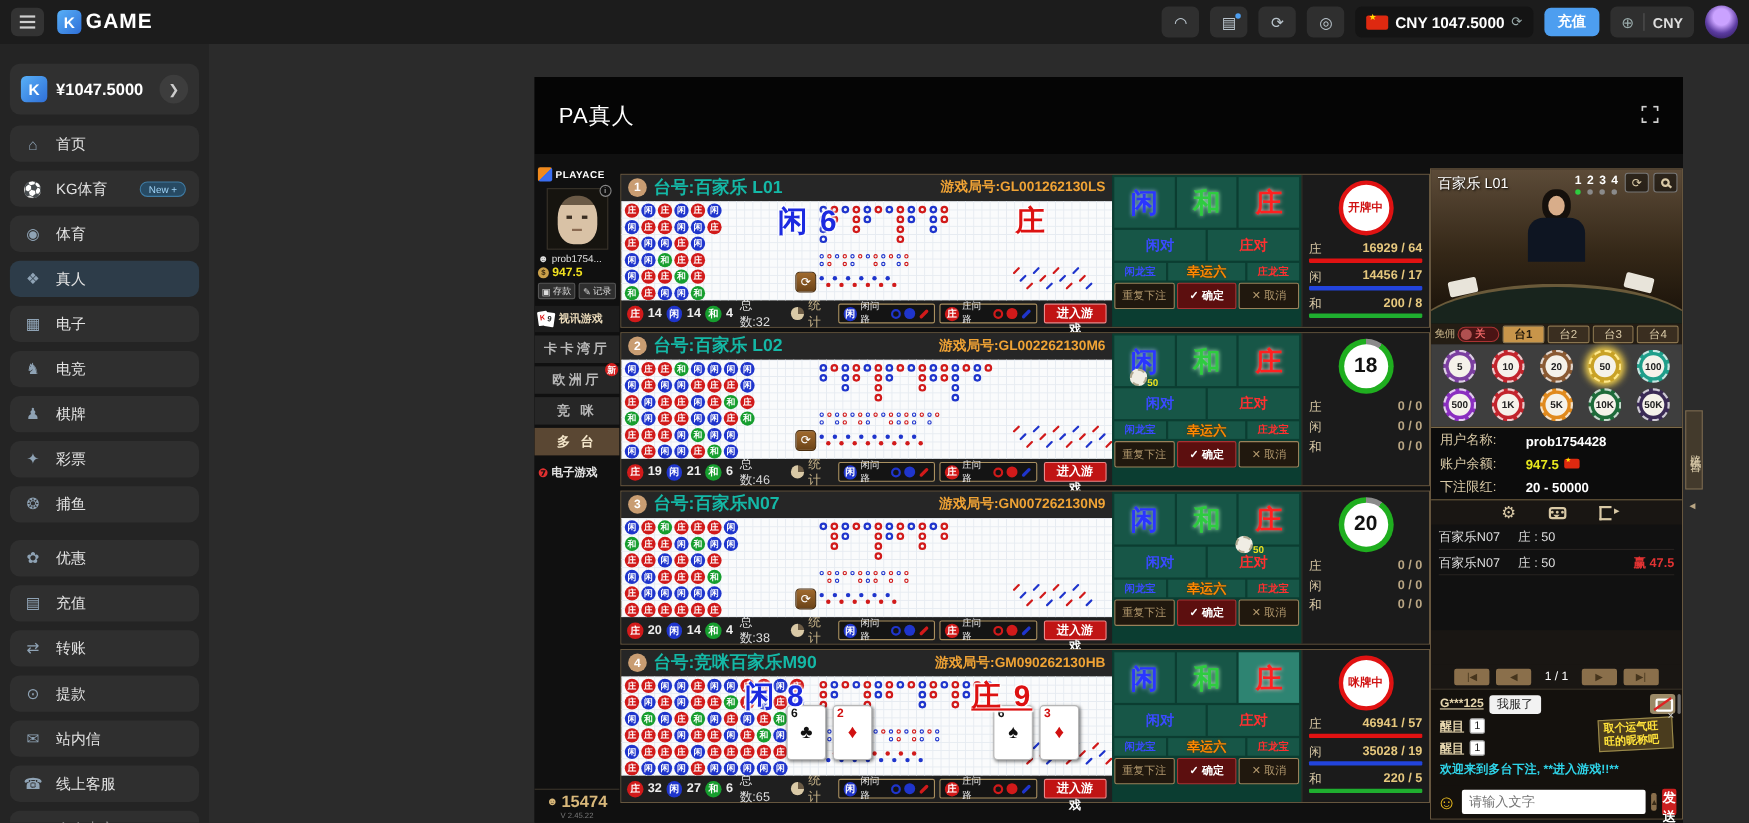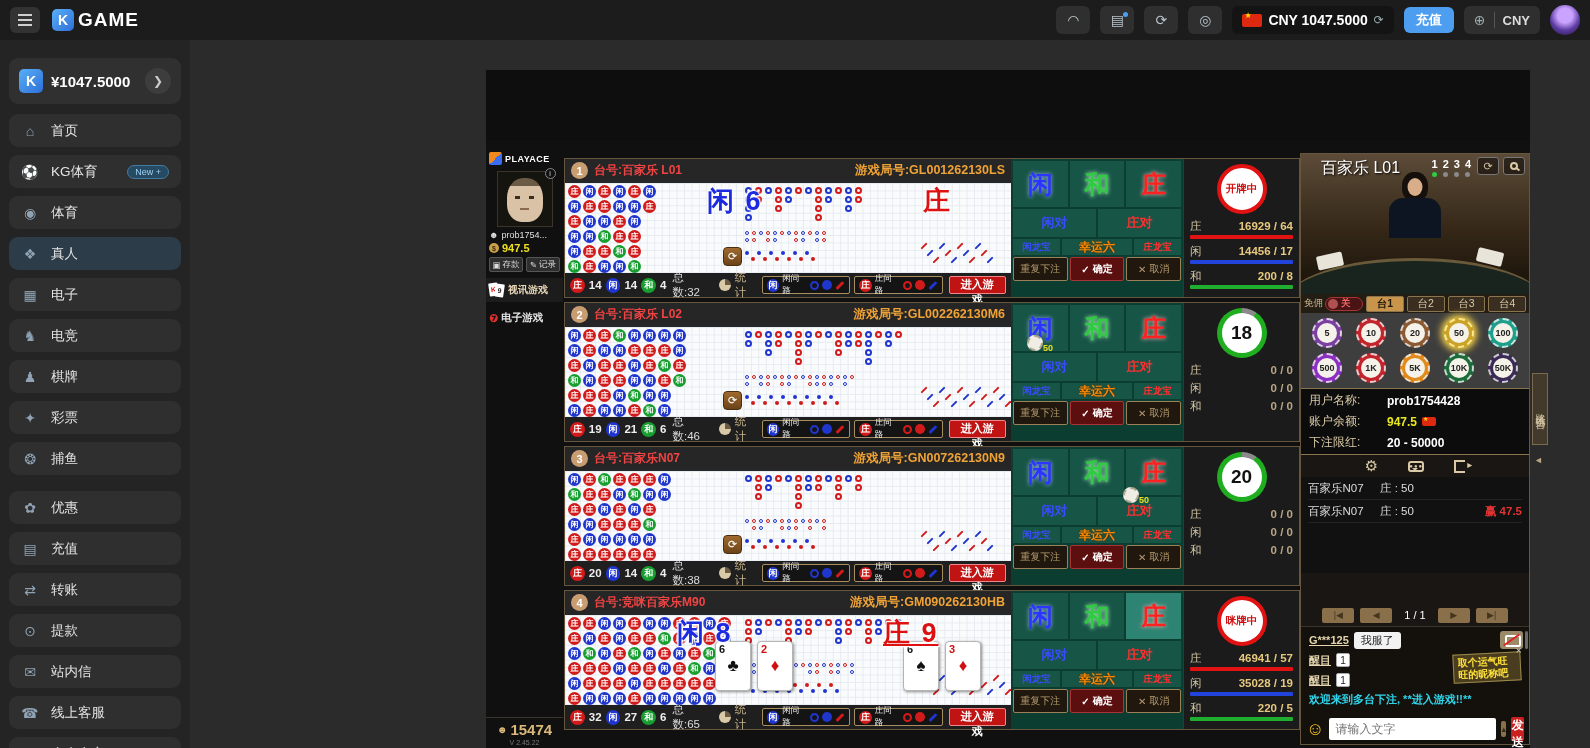--- a/index.html
+++ b/index.html
@@ -91,21 +91,21 @@
   .lb-online{color:#d9b87a;font-weight:bold;font-size:15px;display:flex;justify-content:center;gap:3px;align-items:center}
   .lb-online span:first-child{font-size:10px}
   .lb-ver{color:#777;font-size:7px;margin-top:1px}
   
   #tables{position:absolute;left:78px;top:18px;width:736px}
   .trow{position:absolute;left:0;width:736px;height:140px;border:1px solid #66563e;background:#1c1c1c;display:flex}
   .t-left{width:446px;display:flex;flex-direction:column}
   .t-head{height:24px;background:#262626;display:flex;align-items:center;gap:6px;padding:0 6px}
   .t-num{width:17px;height:17px;border-radius:50%;background:#c99d72;color:#fff;font-size:11px;font-weight:bold;
     display:flex;align-items:center;justify-content:center}
-  .t-name{color:#ef4444;font-weight:bold;font-size:12px}
+  .t-name{color:#14b8a6;font-weight:bold;font-size:16px}
   .t-round{margin-left:auto;color:#f0a335;font-weight:bold;font-size:12.5px}
   .t-road{height:92px;background:#fafbfc;position:relative;overflow:hidden;
     background-image:linear-gradient(#e6ebf1 1px,transparent 1px),linear-gradient(90deg,#e6ebf1 1px,transparent 1px);
     background-size:7.45px 7.45px}
   .bead{position:absolute;width:13px;height:13px;border-radius:50%;color:#fff;font-size:8px;font-weight:bold;
     display:flex;align-items:center;justify-content:center}
   .brc{position:absolute;width:7px;height:7px;border-radius:50%;border:2px solid}
   .sm-h{position:absolute;width:4px;height:4px;border-radius:50%;border:1px solid}
   .sm-s{position:absolute;width:4px;height:4px;border-radius:50%}
   .slash{position:absolute;width:8px;height:2px;border-radius:1px;transform:rotate(-45deg)}
@@ -172,21 +172,21 @@
   #rpanel{position:absolute;left:814px;top:13px;width:230px;bottom:3px;display:flex;flex-direction:column;
     border:1px solid #66563e;background:#191613}
   .video{position:relative;height:140px;background:linear-gradient(180deg,#5c4b38 0%,#342717 55%,#171008 100%);overflow:hidden}
   .v-table{position:absolute;left:-15px;right:-15px;bottom:-8px;height:44px;background:#18241d;
     border-radius:50% 50% 0 0/100% 100% 0 0;border-top:3px solid #6a5a3a}
   .dl-hair{position:absolute;left:50%;top:18px;transform:translateX(-50%);width:26px;height:30px;border-radius:45%;background:#15100c}
   .dl-head{position:absolute;left:50%;top:24px;transform:translateX(-50%);width:15px;height:18px;border-radius:50%;background:#d8ad8a}
   .dl-body{position:absolute;left:50%;top:44px;transform:translateX(-50%);width:52px;height:40px;
     border-radius:14px 14px 0 0;background:#0e1522}
   .v-prop{position:absolute;width:26px;height:14px;background:#e8e4da;border-radius:2px;transform:rotate(-12deg)}
-  .v-label{position:absolute;left:20px;top:4px;color:#fff;font-size:16px;text-shadow:1px 1px 2px #000;z-index:3}
+  .v-label{position:absolute;left:6px;top:4px;color:#fff;font-size:13px;text-shadow:1px 1px 2px #000;z-index:3}
   .v-cams{position:absolute;right:58px;top:4px;display:flex;gap:5px;z-index:3}
   .cam{display:flex;flex-direction:column;align-items:center;gap:2px;cursor:pointer}
   .cam b{color:#fff;font-size:11px}
   .cam i{width:5px;height:5px;border-radius:50%;background:#8a8a8a}
   .cam.on i{background:#2ecc40}
   .v-btn{position:absolute;top:3px;width:22px;height:18px;background:rgba(0,0,0,.5);border:1px solid #777;
     border-radius:3px;color:#d9c9a6;font-size:11px;display:flex;align-items:center;justify-content:center;cursor:pointer;z-index:3}
   .v-btn.refresh{right:30px}.v-btn.zoomb{right:4px}
   .mag{width:8px;height:8px;border:2px solid #d9c9a6;border-radius:50%;position:relative}
   .mag::after{content:"";position:absolute;width:5px;height:2px;background:#d9c9a6;right:-4px;bottom:-2px;transform:rotate(40deg)}
@@ -360,20 +360,28 @@
           <span class="sb-lb">线上客服</span>
         </div>
         <div class="sb-item">
           <span class="sb-ic">☻</span>
           <span class="sb-lb">个人中心</span>
         </div>
       </nav>
   </aside>
 
   <section id="game">
+    <div class="g-head">
+      <span class="g-title">PA真人</span>
+      <button class="fs-btn">
+        <svg width="16" height="16" viewBox="0 0 16 16">
+            <path d="M1 5V1h4M11 1h4v4M15 11v4h-4M5 15H1v-4" fill="none" stroke="#cfcfcf" stroke-width="1.6"></path>
+          </svg>
+      </button>
+    </div>
     <div class="g-body">
 
       <div id="lobby">
         <div class="lb-brand">
           <span class="lb-logo"></span>
           <span>PLAYACE</span>
         </div>
         <div class="lb-avatar">
           <span class="lb-face"></span>
           <span class="lb-info">i</span>
@@ -396,20 +404,26 @@
               <span>记录</span>
             </button>
         </div>
         <div class="lb-video">
           <span class="cards-ic">
               <i>K</i>
               <i>9</i>
             </span>
           <span>视讯游戏</span>
         </div>
+        <div id="lb-halls">
+            <div class="lb-hall">卡卡湾厅</div>
+            <div class="lb-hall">欧洲厅<span class="hall-badge">新</span></div>
+            <div class="lb-hall">竞 咪</div>
+            <div class="lb-hall active">多 台</div>
+          </div>
         <div class="lb-slots">
           <span class="slot-ic">❼</span>
           <span>电子游戏</span>
         </div>
         <div class="lb-bottom">
           <div class="lb-online">
             <span>☻</span>
             <span>15474</span>
           </div>
           <div class="lb-ver">V 2.45.22</div>

